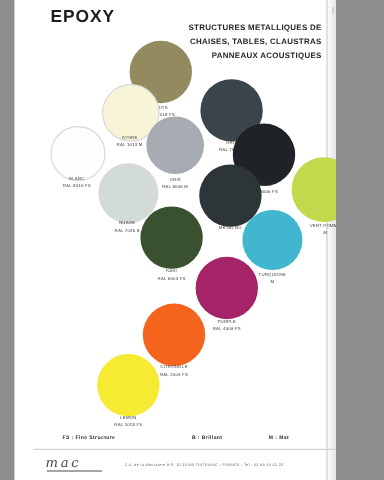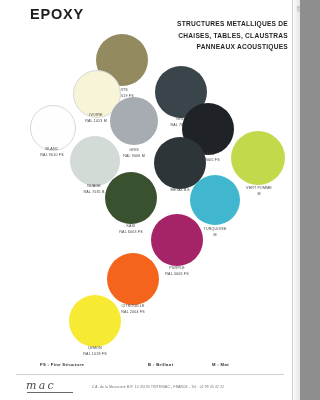--- a/index.html
+++ b/index.html
@@ -5,25 +5,26 @@
   html, body {
     margin: 0;
     padding: 0;
     background: #8e8e8e;
   }
   body {
     font-family: "Liberation Sans", sans-serif;
   }
   .page {
     position: relative;
-    width: 300px;
+    width: 268px;
     height: 400px;
     background: #ffffff;
     overflow: hidden;
     box-sizing: border-box;
+    margin-left: 12px;
   }
   
   .page-edge {
     position: absolute;
     top: 0;
     right: 0;
     width: 8px;
     height: 400px;
     background: linear-gradient(to right, rgba(0,0,0,0.00), rgba(0,0,0,0.10));
     pointer-events: none;

